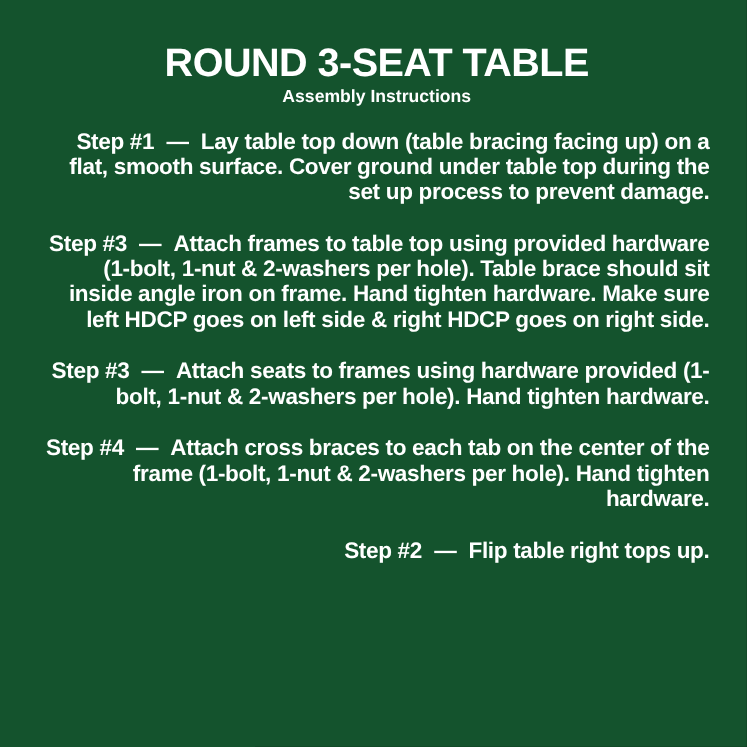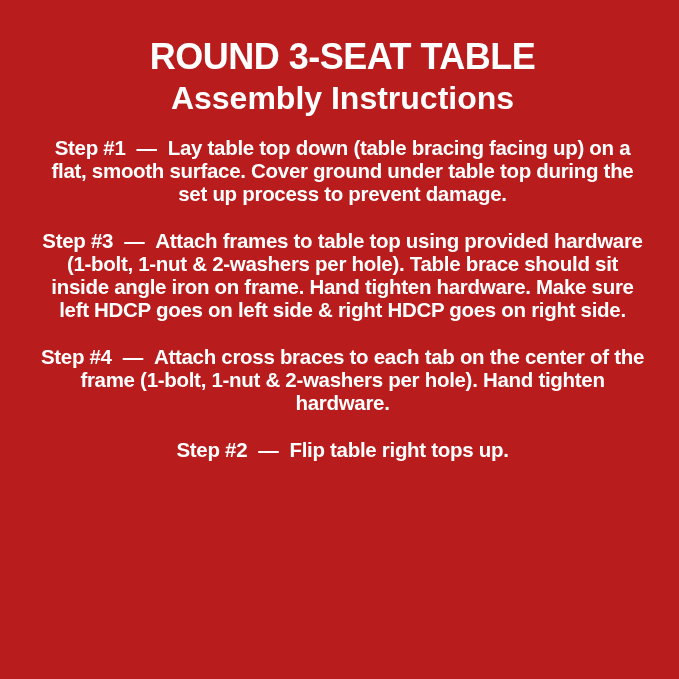--- a/index.html
+++ b/index.html
@@ -4,45 +4,45 @@
 <style>
   html, body {
     margin: 0;
     padding: 0;
     background: #000000;
   }
   .sheet {
     position: relative;
     width: 679px;
     height: 679px;
-    background: #b91c1c;
+    background: #14532d;
     color: #ffffff;
     font-family: "Liberation Sans", "DejaVu Sans", sans-serif;
     font-weight: bold;
     box-sizing: border-box;
     padding: 36px 34px 0 40px;
     overflow: hidden;
   }
   .header {
     text-align: center;
     margin-bottom: 18px;
   }
   .title {
     font-size: 36px;
     line-height: 1.15;
     letter-spacing: -0.5px;
     margin: 0;
   }
   .subtitle {
-    font-size: 32px;
+    font-size: 16px;
     line-height: 1.2;
     margin: 2px 0 0 0;
   }
   .steps {
-    text-align: center;
+    text-align: right;
     margin-top: 16px;
   }
   .step {
     font-size: 20.5px;
     line-height: 23px;
     letter-spacing: -0.3px;
     margin: 0 0 24px 0;
   }
   .step-sep {
     display: inline-block;
@@ -58,20 +58,21 @@
     <h1 class="title">ROUND 3-SEAT TABLE</h1>
     <h2 class="subtitle">Assembly Instructions</h2>
   </div>
 
   <div class="steps">
 
     <p class="step"><span>Step #1</span><span class="step-sep">—</span><span>Lay table top down (table bracing facing up) on a flat, smooth surface. Cover ground under table top during the set up process to prevent damage.</span></p>
 
     <p class="step"><span>Step #3</span><span class="step-sep">—</span><span>Attach frames to table top using provided hardware (1-bolt, 1-nut &amp; 2-washers per hole). Table brace should sit inside angle iron on frame. Hand tighten hardware. Make sure left HDCP goes on left side &amp; right HDCP goes on right side.</span></p>
 
+    <p class="step"><span>Step #3</span><span class="step-sep">—</span><span>Attach seats to frames using hardware provided (1-bolt, 1-nut &amp; 2-washers per hole). Hand tighten hardware.</span></p>
 
     <p class="step"><span>Step #4</span><span class="step-sep">—</span><span>Attach cross braces to each tab on the center of the frame (1-bolt, 1-nut &amp; 2-washers per hole). Hand tighten hardware.</span></p>
 
     <p class="step"><span>Step #2</span><span class="step-sep">—</span><span>Flip table right tops up.</span></p>
 
 
   </div>
 </div>
 
 </body></html>

